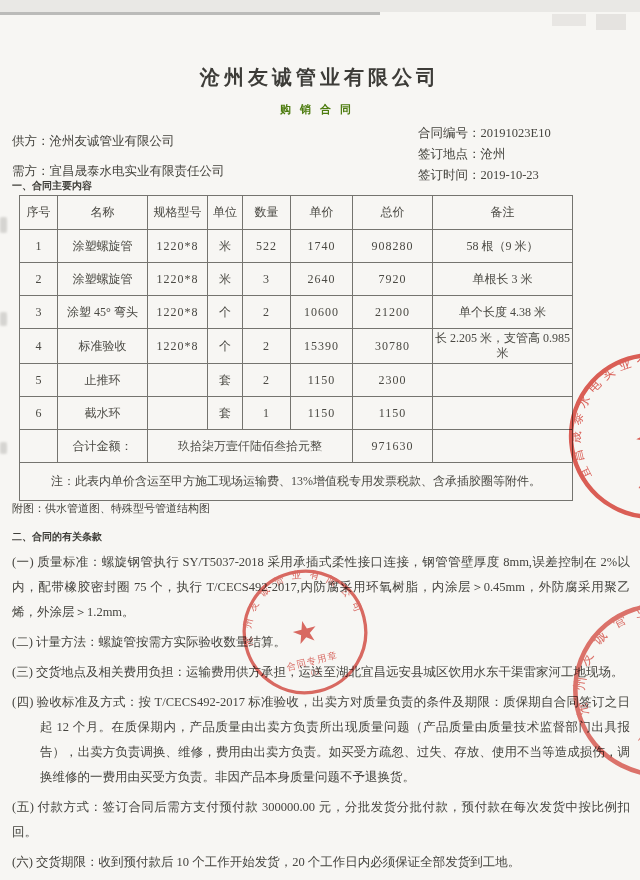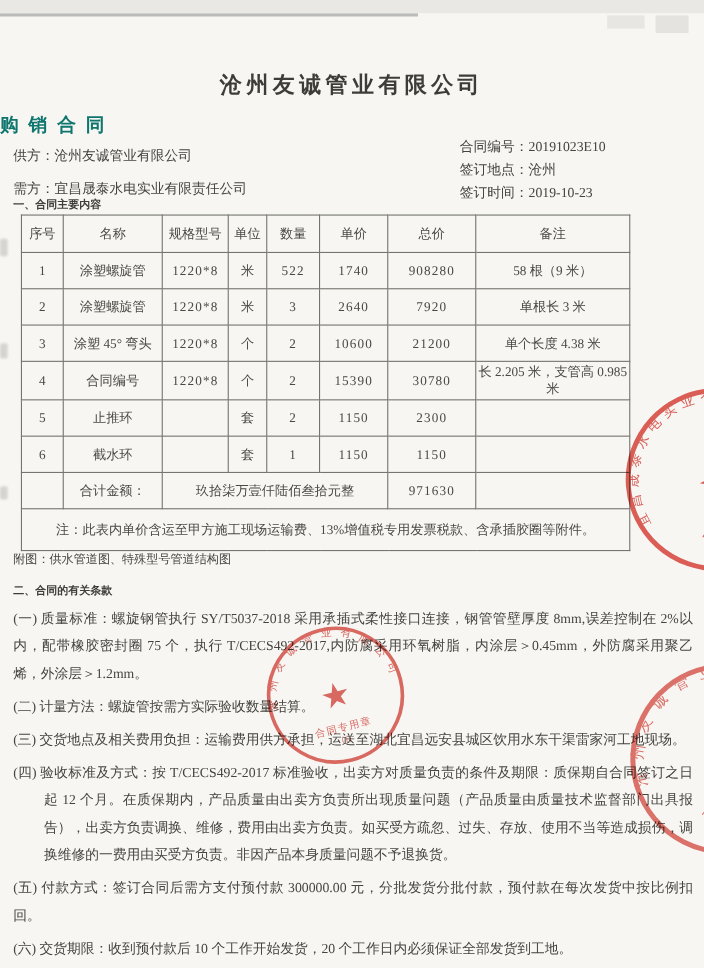--- a/index.html
+++ b/index.html
@@ -12,21 +12,21 @@
     margin-top:12px;
   }
   .abs{position:absolute;}
   
   .art-topline{left:0;top:0;width:380px;height:3px;background:#8a8a88;opacity:.55;}
   .art-box1{left:552px;top:2px;width:34px;height:12px;background:#dddcd8;opacity:.6;}
   .art-box2{left:596px;top:2px;width:30px;height:16px;background:#d8d7d3;opacity:.6;}
   .edge-smudge{width:7px;background:#b5b4b0;opacity:.5;border-radius:2px;filter:blur(1px);}
   
   .company-title{left:0;top:52px;width:640px;text-align:center;font-size:20px;letter-spacing:4px;color:#3d3c38;font-weight:600;}
-  .doc-title{left:0;top:90px;width:640px;font-size:17px;letter-spacing:9px;color:#0f766e;font-weight:600;}
+  .doc-title{left:0;top:90px;width:640px;text-align:center;font-size:11px;letter-spacing:9px;color:#4d7c0f;font-weight:600;}
   .meta{font-size:12.5px;color:#44433d;}
   .supplier{left:12px;top:121px;}
   .buyer{left:12px;top:151px;}
   .meta-right{left:418px;top:111px;line-height:21px;}
   .sec-heading{font-size:10px;color:#3f3e39;font-weight:600;}
   .heading1{left:12px;top:167px;}
   
   table.main{
     position:absolute;left:19px;top:183px;width:553px;
     border-collapse:collapse;table-layout:fixed;
@@ -134,21 +134,21 @@
       <td>涂塑 45° 弯头</td>
       <td class="num">1220*8</td>
       <td>个</td>
       <td class="num">2</td>
       <td class="num">10600</td>
       <td class="num">21200</td>
       <td>单个长度 4.38 米</td>
     </tr>
     <tr class="r4">
       <td>4</td>
-      <td>合同编号</td>
+      <td>标准验收</td>
       <td class="num">1220*8</td>
       <td>个</td>
       <td class="num">2</td>
       <td class="num">15390</td>
       <td class="num">30780</td>
       <td>长 2.205 米，支管高 0.985 米</td>
     </tr>
     <tr class="r">
       <td>5</td>
       <td>止推环</td>

